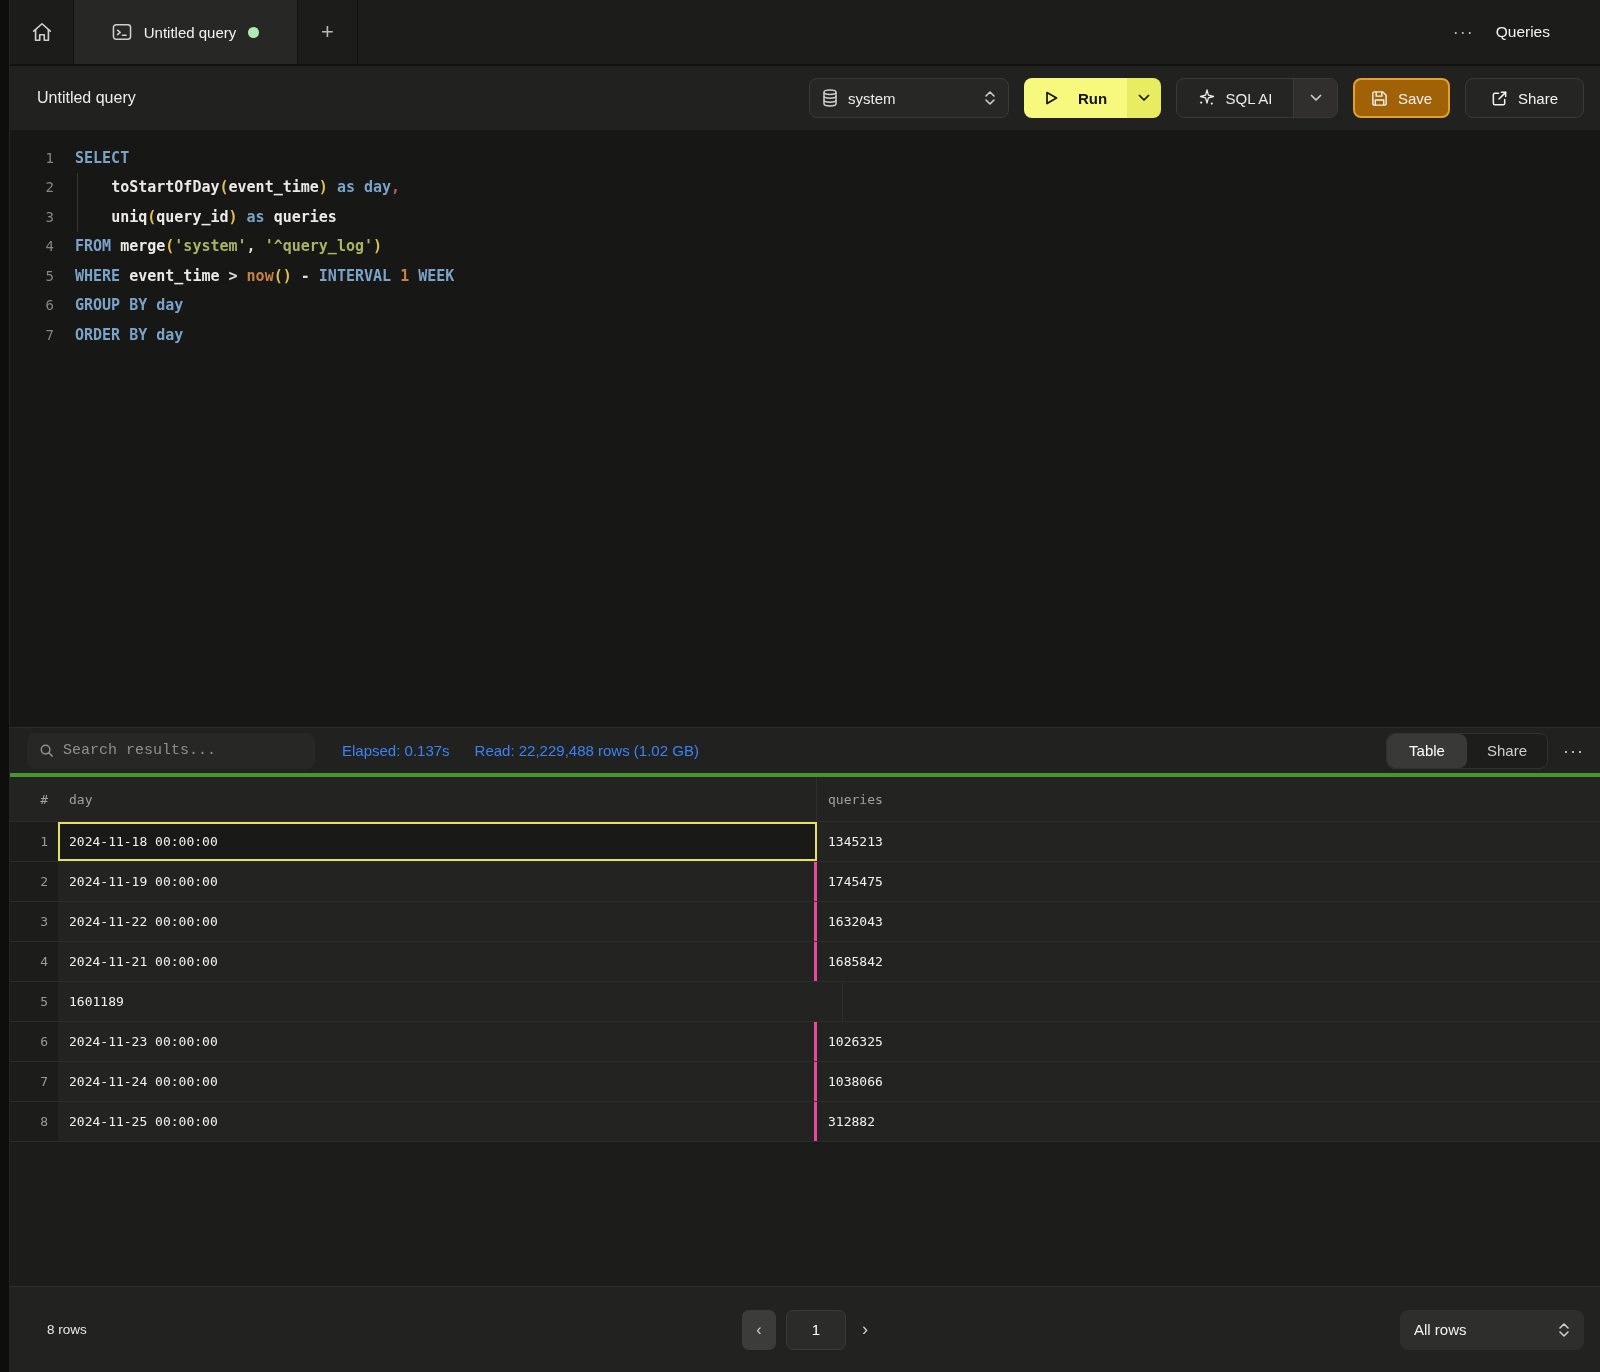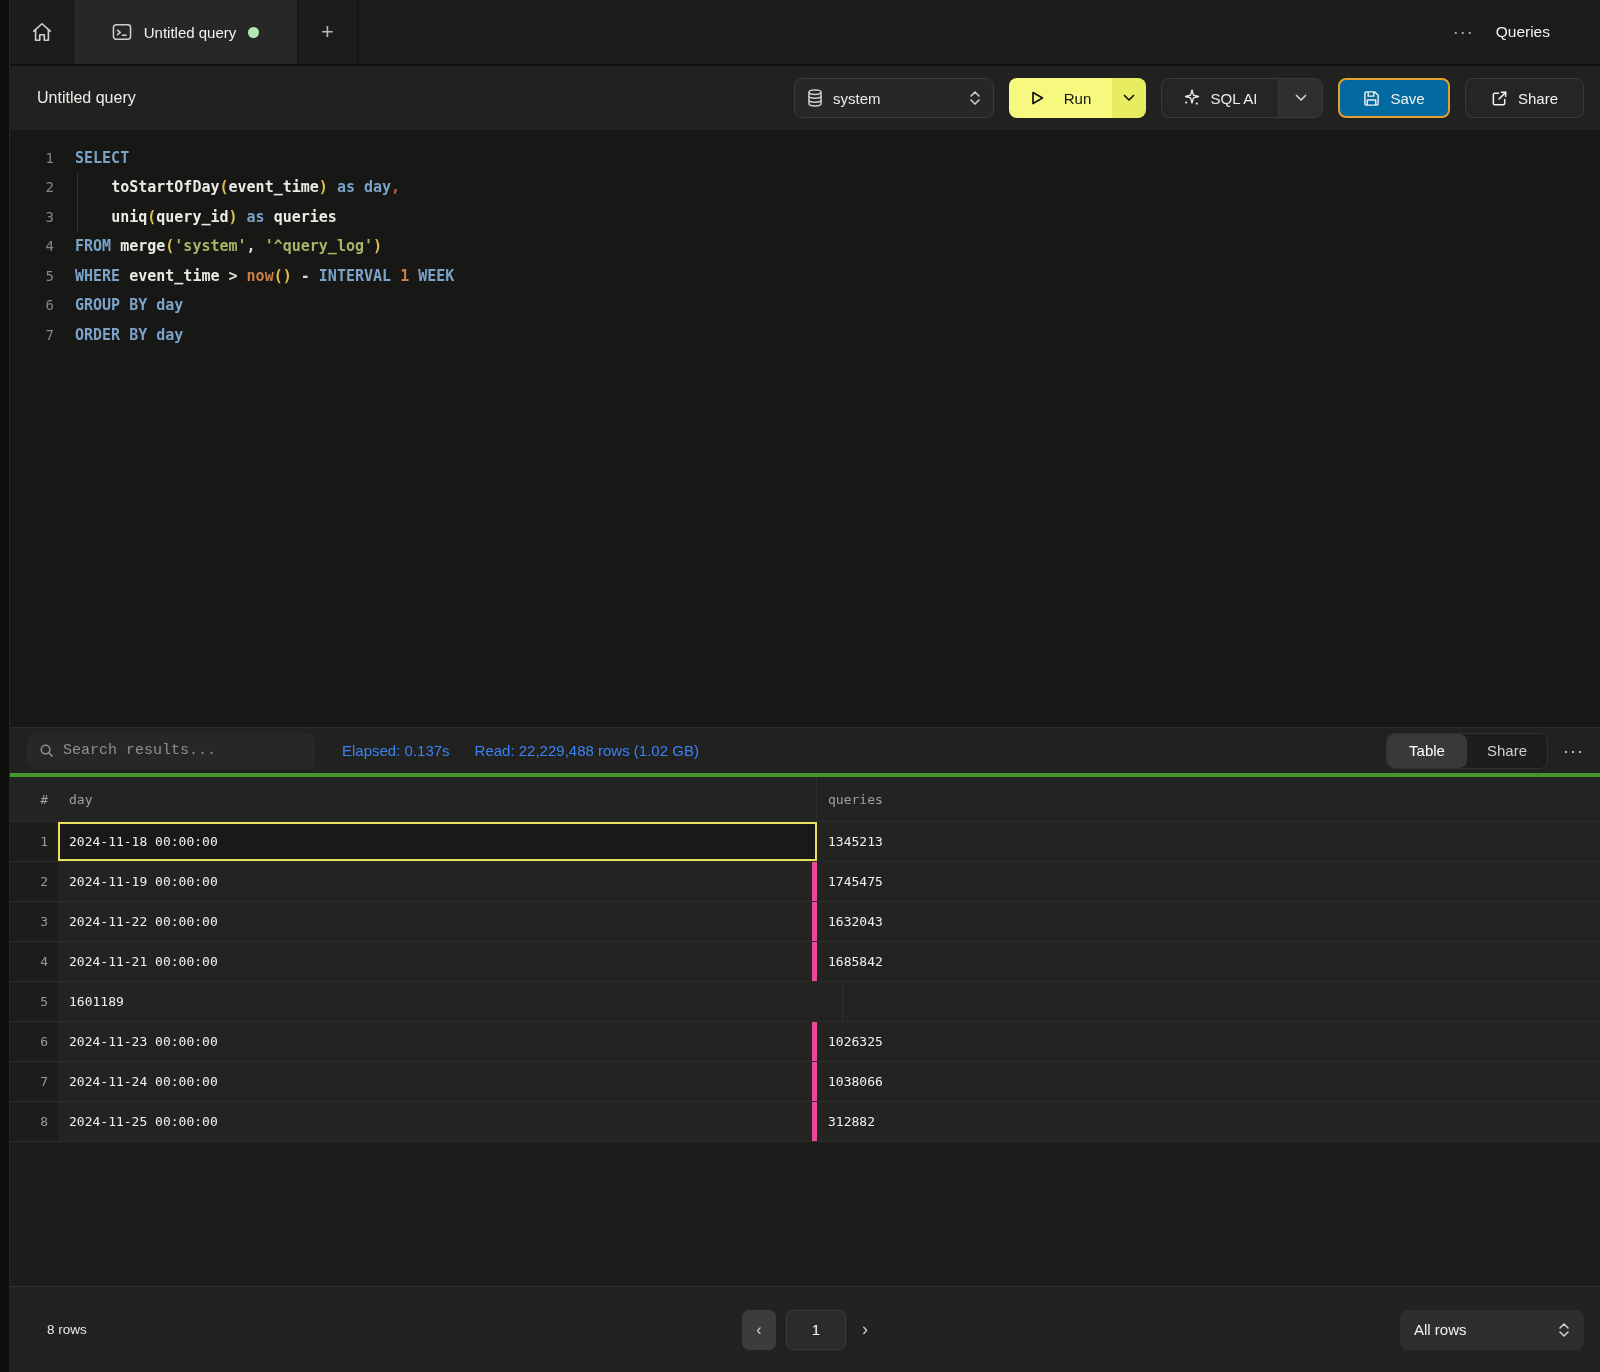--- a/index.html
+++ b/index.html
@@ -25,26 +25,26 @@
 
   
   .header { height:64px; background:#21211f; display:flex; align-items:center; padding:0 16px 0 27px; }
   .page-title { font-size:16px; color:#ececea; }
   .header-spacer { flex:1; }
   .header-controls { display:flex; align-items:center; gap:15px; }
   .ctl { height:40px; border-radius:8px; display:flex; align-items:center; font-size:15px; cursor:pointer; }
   .db-select { width:200px; background:#272725; border:1px solid #3a3a38; padding:0 12px; gap:10px; color:#ececea; }
   .db-select .grow { flex:1; }
   .run-btn { width:137px; color:#131311; overflow:hidden; border-radius:8px; }
-  .run-main { flex:1; height:100%; background:var(--run-yellow,#f6f97e); display:flex; align-items:center; justify-content:center; gap:19px; font-weight:400; }
+  .run-main { flex:1; height:100%; background:var(--run-yellow,#f6f97e); display:flex; align-items:center; justify-content:center; gap:19px; font-weight:700; }
   .run-caret { width:34px; height:100%; background:var(--run-yellow-dark,#e7ec60); display:flex; align-items:center; justify-content:center; }
   .sqlai-btn { width:162px; background:#252523; border:1px solid #3a3a38; overflow:hidden; padding:0; }
   .sqlai-main { flex:1; height:100%; display:flex; align-items:center; justify-content:center; gap:10px; color:#ececea; }
   .sqlai-caret { width:44px; height:100%; background:#302f2d; display:flex; align-items:center; justify-content:center; color:#cfcfcd; border-left:1px solid #3a3a38; }
-  .save-btn { width:112px; background:#0369a1; border:2px solid var(--save-border,#dfa12f); justify-content:center; gap:10px; color:#f2f2f0; }
+  .save-btn { width:97px; background:#a16207; border:2px solid var(--save-border,#dfa12f); justify-content:center; gap:10px; color:#f2f2f0; }
   .share-btn { width:119px; background:#252523; border:1px solid #3a3a38; justify-content:center; gap:10px; color:#f2f2f0; }
 
   
   .editor { flex:1; background:#171715; position:relative; padding-top:13px; overflow:hidden; font-family:"DejaVu Sans Mono", monospace; }
   .code-line { display:flex; height:29.5px; align-items:center; font-size:15px; font-weight:700; white-space:pre; }
   .ln { width:44px; text-align:right; color:#85858a; font-size:14px; font-weight:400; flex:0 0 auto; }
   .code { padding-left:21px; }
   .indent-guide { position:absolute; left:67px; top:43px; width:1px; height:59px; background:#35352f; }
   .tk-kw { color:#7ba3c9; }
   .tk-id { color:#eceae6; }
@@ -71,21 +71,21 @@
   .green-line { height:4px; background:var(--accent-green,#46962e); }
 
   
   .table-area { background:#1c1c1a; }
   .thead { height:45px; display:flex; font-family:"DejaVu Sans Mono", monospace; font-size:13px; color:#a0a09e; align-items:center; background:#232321; border-bottom:1px solid #2c2c2a; }
   .th-idx { width:48px; text-align:right; padding-right:10px; flex:0 0 auto; }
   .th-day { width:759px; padding-left:11px; flex:0 0 auto; border-right:1px solid #2e2e2c; align-self:stretch; display:flex; align-items:center; }
   .th-q { width:785px; padding-left:11px; flex:0 0 auto; border-right:1px solid #2e2e2c; align-self:stretch; display:flex; align-items:center; }
   .trow { height:40px; display:flex; font-family:"DejaVu Sans Mono", monospace; font-size:13px; background:#232321; border-bottom:1px solid #2c2c2a; }
   .td-idx { width:48px; flex:0 0 auto; background:#1c1c1a; color:#9a9a98; display:flex; align-items:center; justify-content:flex-end; padding-right:10px; }
-  .td-day { width:759px; flex:0 0 auto; display:flex; align-items:center; padding-left:11px; color:#f2f2f0; border-right:5px solid #ec4899; }
+  .td-day { width:759px; flex:0 0 auto; display:flex; align-items:center; padding-left:11px; color:#f2f2f0; border-right:3px solid #ec4899; }
   .td-q { width:785px; flex:0 0 auto; display:flex; align-items:center; padding-left:11px; color:#f2f2f0; border-right:1px solid #2e2e2c; }
   .td-day.selected { border:2px solid var(--selection-yellow,#e8e15f); background:#191917; padding-left:9px; }
   .table-filler { height:144px; background:#1c1c1a; }
 
   
   .footer { height:86px; background:#222220; border-top:1px solid #2e2e2c; display:flex; align-items:center; padding:0 16px 0 37px; position:relative; }
   .rowcount { font-size:13.5px; color:#e8e8e6; }
   .pager { position:absolute; left:50%; transform:translateX(-50%); display:flex; align-items:center; gap:10px; }
   .pg-btn { width:34px; height:40px; border-radius:7px; background:#3c3c3a; color:#cfcfcd; display:flex; align-items:center; justify-content:center; font-size:16px; cursor:pointer; }
   .pg-page { width:60px; height:40px; border-radius:7px; background:#2b2b29; border:1px solid #3a3a38; color:#ffffff; display:flex; align-items:center; justify-content:center; font-size:15px; cursor:pointer; }

